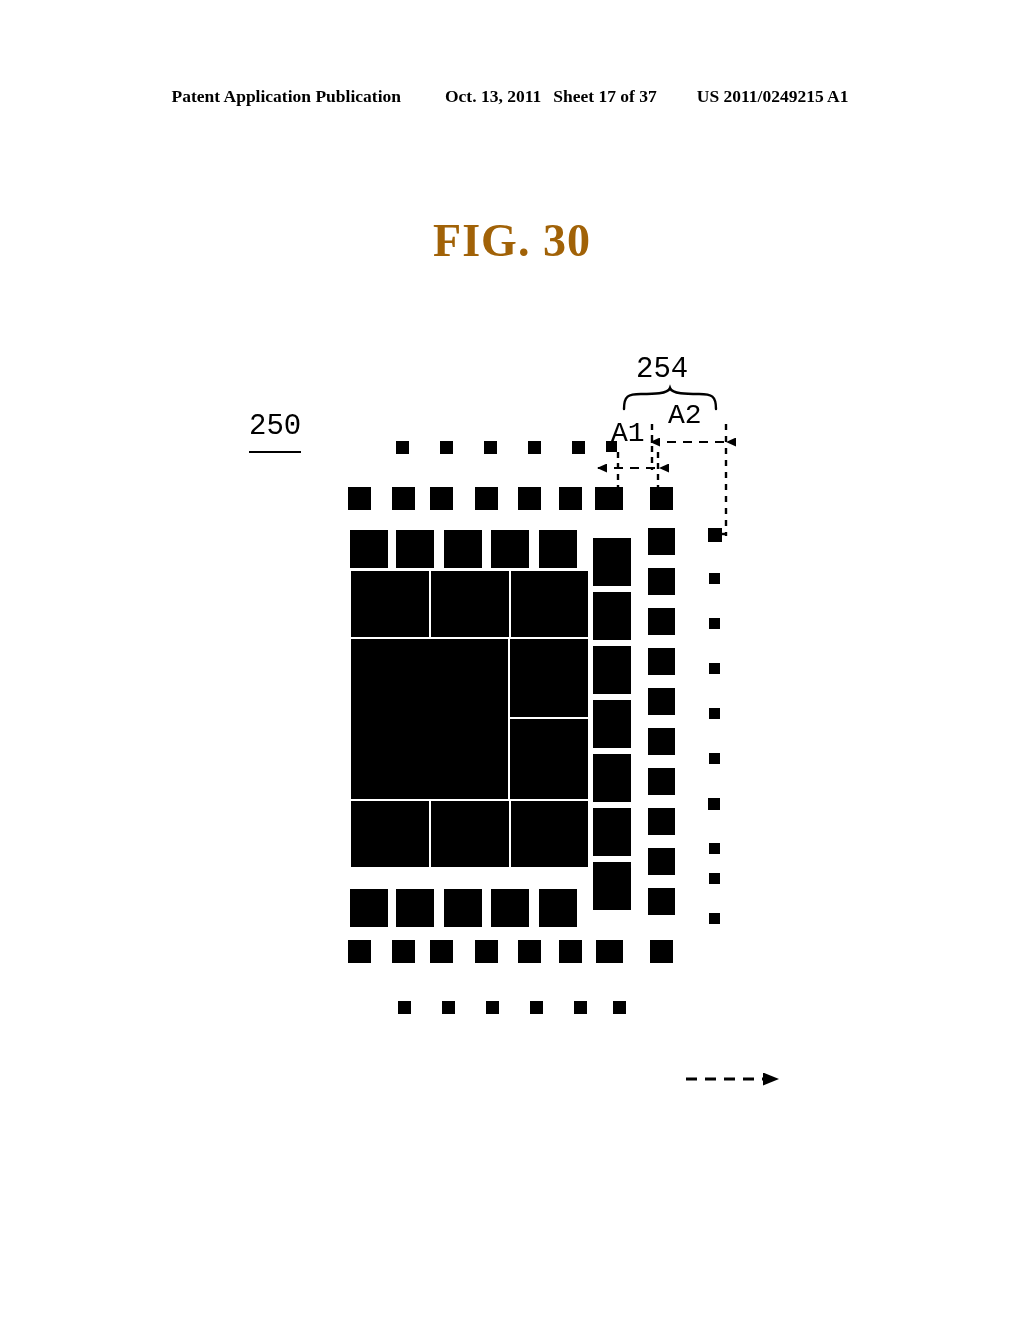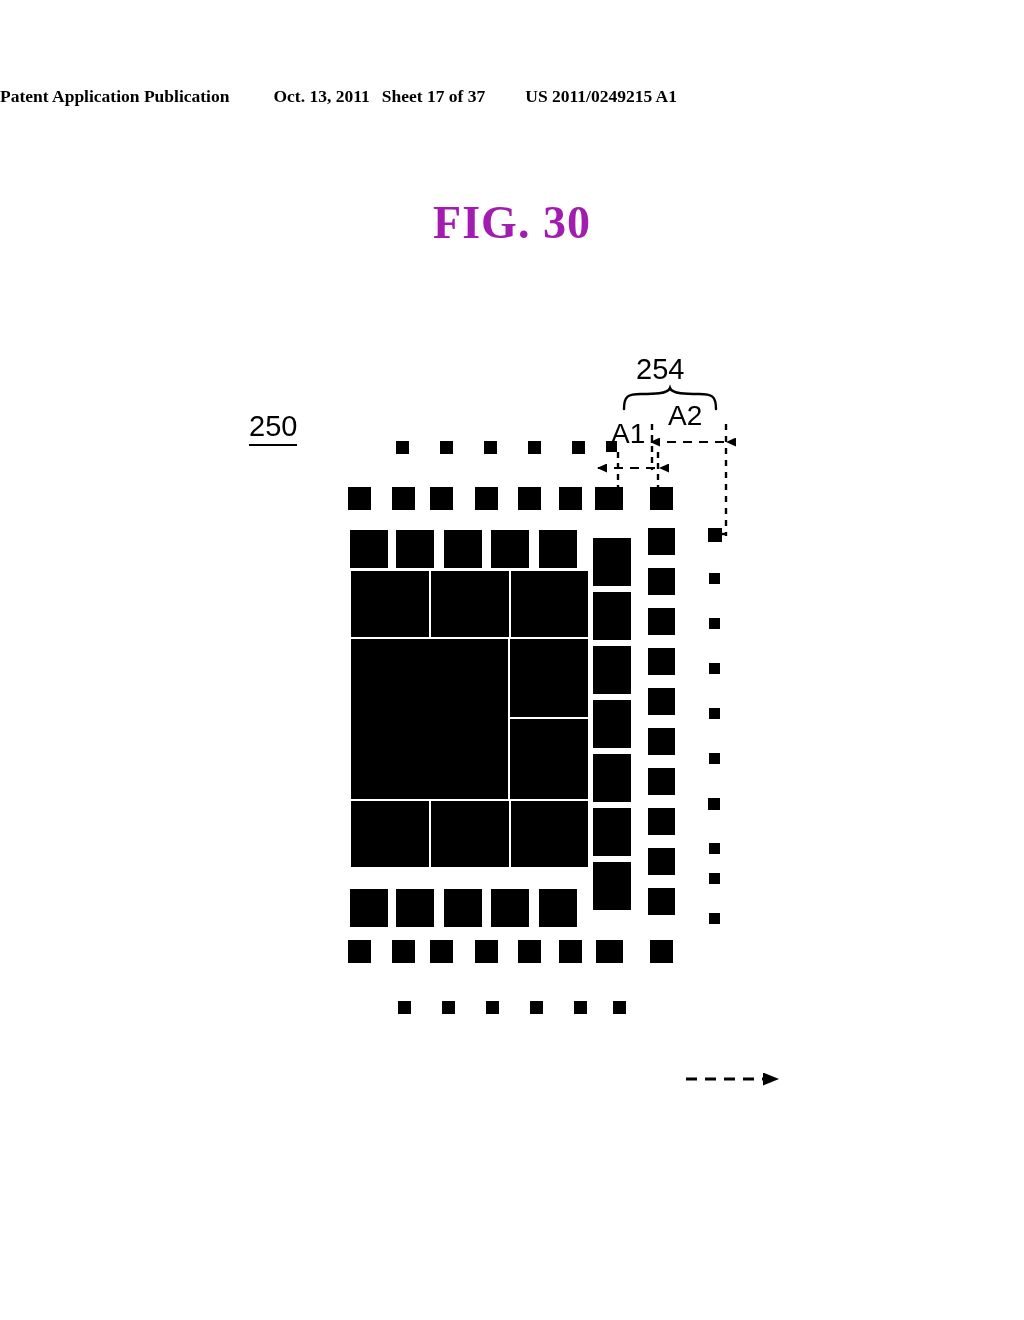--- a/index.html
+++ b/index.html
@@ -14,75 +14,75 @@
     font-family: "Liberation Serif", serif;
     overflow: hidden;
   }
 
   
   #page-header {
     position: absolute;
     top: 86px;
     left: 0;
     width: 1020px;
-    text-align: left;
+    text-align: center;
     font-family: "Liberation Serif", serif;
     font-weight: bold;
     font-size: 17.5px;
     color: #000;
     letter-spacing: 0px;
     white-space: nowrap;
   }
   #page-header .h-pub   { margin-right: 44px; }
   #page-header .h-date  { margin-right: 12px; }
   #page-header .h-sheet { margin-right: 40px; }
 
   
   #fig-title {
     position: absolute;
-    top: 196px;
+    top: 214px;
     left: 0;
     width: 1024px;
     text-align: center;
     font-family: "Liberation Serif", serif;
     font-weight: bold;
     font-size: 46px;
     letter-spacing: 1px;
-    color: #a21caf;
+    color: #a16207;
   }
 
   
   #drawing {
     position: absolute;
     left: 0;
     top: 0;
     width: 1024px;
     height: 1320px;
   }
 
   .blk {
     position: absolute;
     background: #000000;
   }
 
   
   .tech-label {
     position: absolute;
-    font-family: Liberation Sans, sans-serif;
+    font-family: Liberation Mono, monospace;
     font-size: 27px;
     color: #000;
     white-space: nowrap;
     line-height: 1;
   }
   #label-250 {
     left: 249px;
     top: 412px;
     font-size: 29px;
     border-bottom: 2.5px solid #000;
-    padding-bottom: 3px;
+    padding-bottom: 10px;
   }
   #label-254 {
     left: 636px;
     top: 355px;
     font-size: 29px;
   }
   #label-a1 {
     left: 611px;
     top: 420px;
     font-size: 28px;

